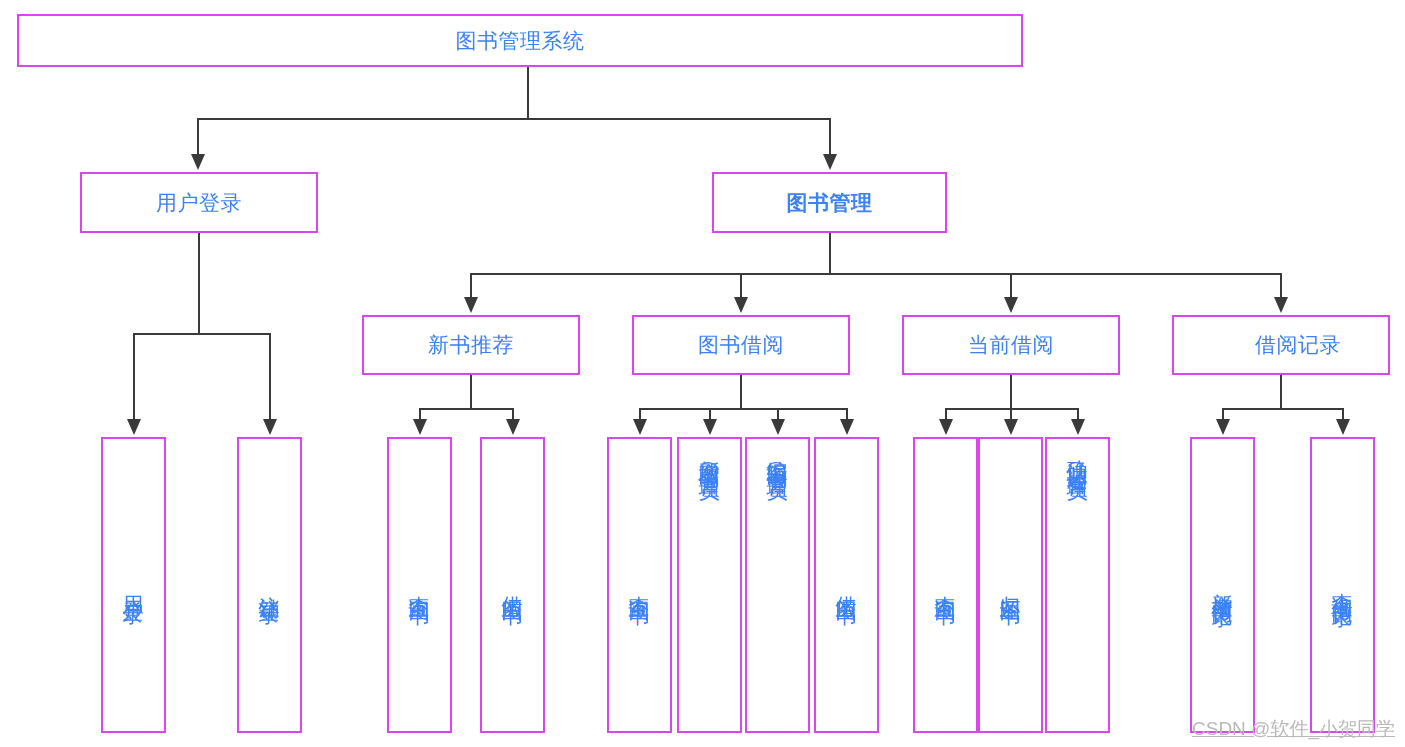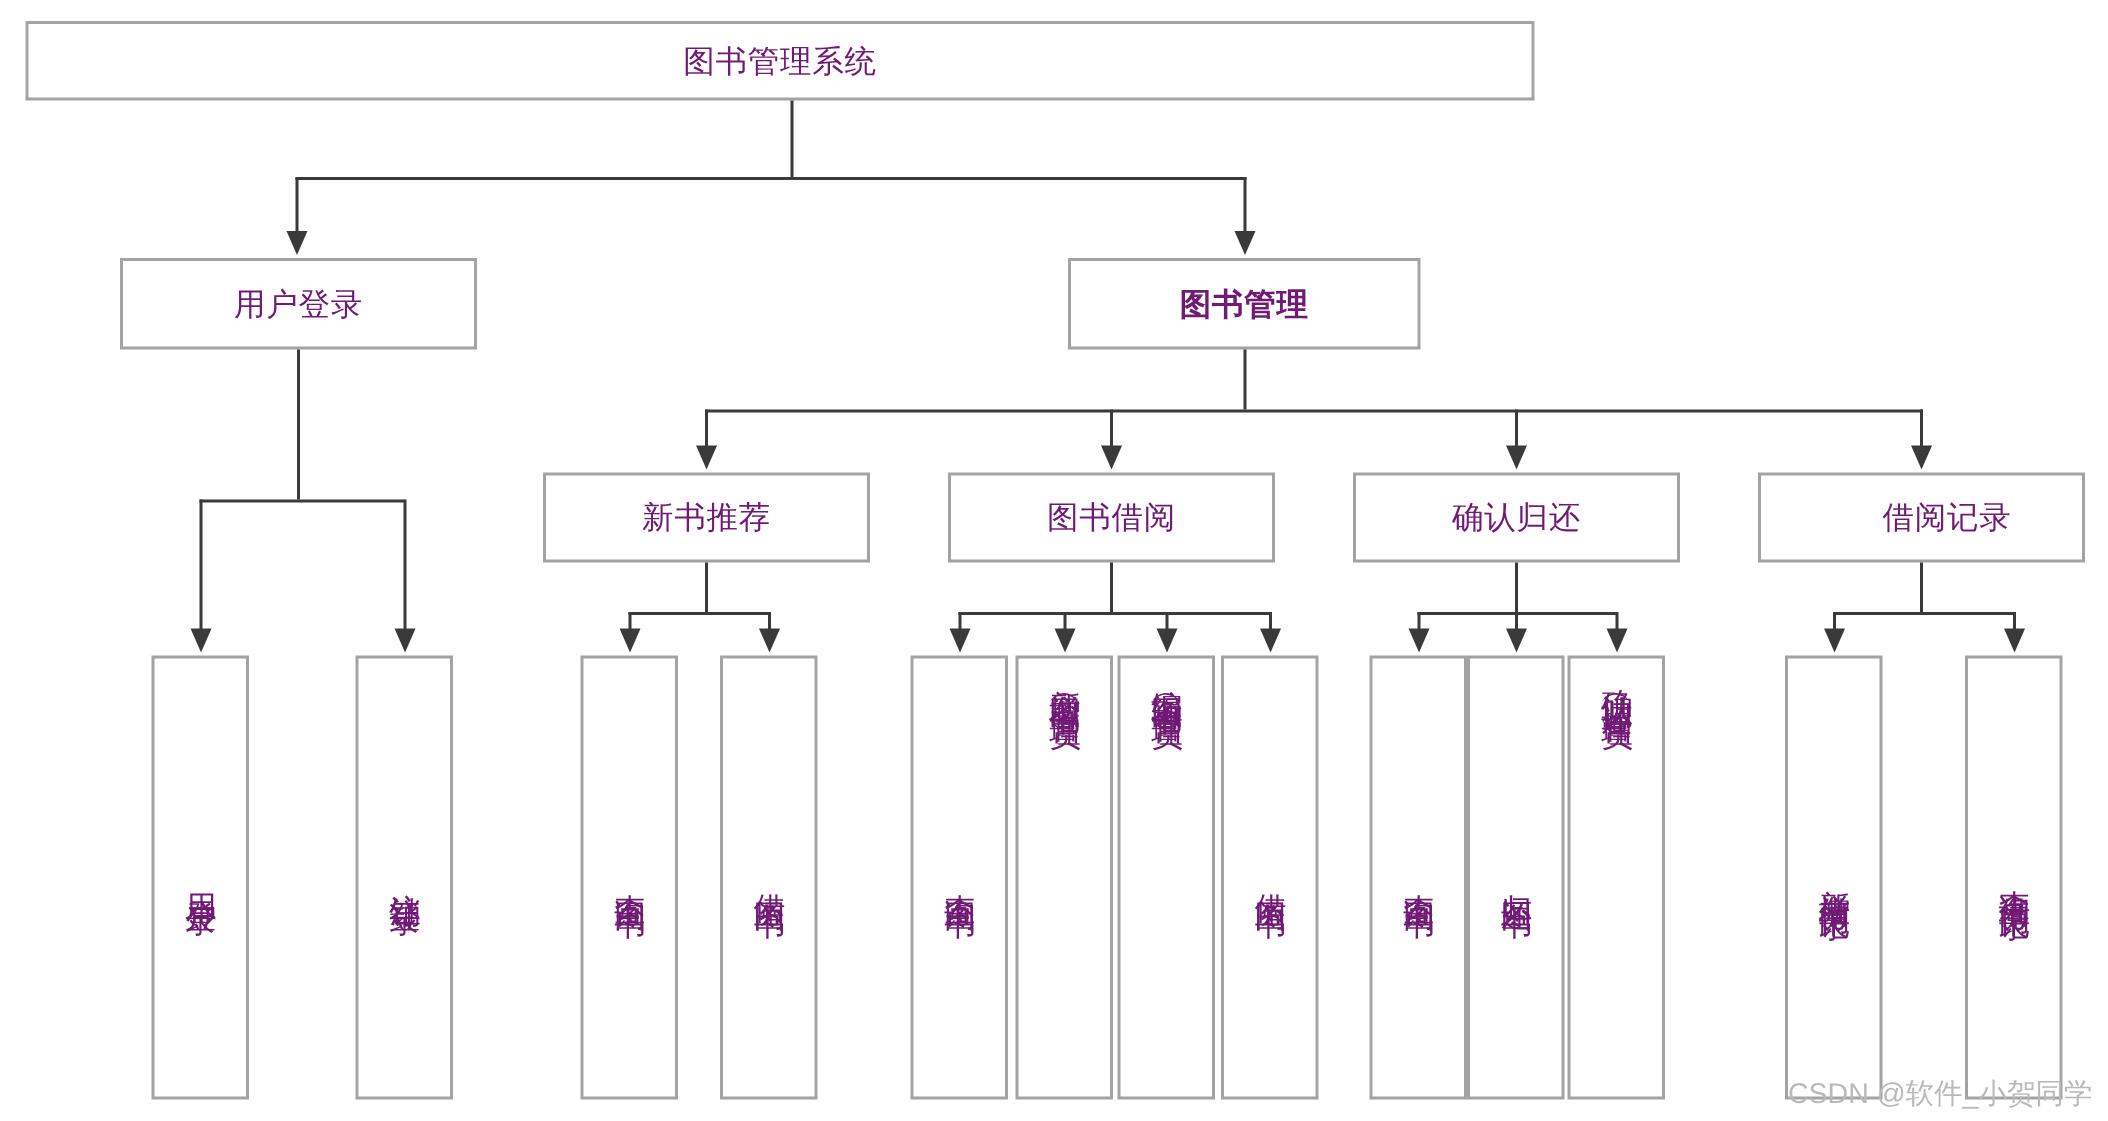--- a/index.html
+++ b/index.html
@@ -13,26 +13,26 @@
   #canvas {
     position: relative;
     width: 1405px;
     height: 747px;
     background: #ffffff;
     overflow: hidden;
   }
   .node {
     position: absolute;
     box-sizing: border-box;
-    border: 2px solid #a3a3a3;
+    border: 2px solid #d946ef;
     background: #ffffff;
     display: flex;
     align-items: center;
     justify-content: center;
-    color: #701a75;
+    color: #3b82f6;
   }
   .node.horiz {
     font-size: 21px;
     letter-spacing: 0.5px;
   }
   .node.vert {
     writing-mode: vertical-rl;
     text-orientation: upright;
     font-size: 21px;
     letter-spacing: 3px;
@@ -106,21 +106,21 @@
   <div class="arrow" style="left:464px; top:297px;"></div>
   <div class="edge-v" style="left:740px; top:273px; height:26px;"></div>
   <div class="arrow" style="left:734px; top:297px;"></div>
   <div class="edge-v" style="left:1010px; top:273px; height:26px;"></div>
   <div class="arrow" style="left:1004px; top:297px;"></div>
   <div class="edge-v" style="left:1280px; top:273px; height:26px;"></div>
   <div class="arrow" style="left:1274px; top:297px;"></div>
 
   <div class="node horiz" style="left:632px; top:315px; width:218px; height:60px;">图书借阅</div>
   <div class="node horiz" style="left:362px; top:315px; width:218px; height:60px;">新书推荐</div>
-  <div class="node horiz" style="left:902px; top:315px; width:218px; height:60px;">确认归还</div>
+  <div class="node horiz" style="left:902px; top:315px; width:218px; height:60px;">当前借阅</div>
   <div class="node horiz" style="left:1172px; top:315px; width:218px; height:60px;padding-left:34px;">借阅记录</div>
 
   <div class="edge-v" style="left:470px; top:375px; height:33px;"></div>
   <div class="edge-h" style="left:419px; top:408px; width:95px;"></div>
   <div class="edge-v" style="left:419px; top:408px; height:13px;"></div>
   <div class="arrow" style="left:413px; top:419px;"></div>
   <div class="edge-v" style="left:512px; top:408px; height:13px;"></div>
   <div class="arrow" style="left:506px; top:419px;"></div>
 
   <div class="edge-v" style="left:740px; top:375px; height:33px;"></div>
@@ -161,15 +161,15 @@
   <div class="node vert" style="left:745px; top:437px; width:65px; height:296px;">编辑图书（管理员）</div>
   <div class="node vert mid" style="left:814px; top:437px; width:65px; height:296px;">借阅图书</div>
 
   <div class="node vert mid" style="left:913px; top:437px; width:65px; height:296px;">查询图书</div>
   <div class="node vert mid" style="left:978px; top:437px; width:65px; height:296px;">归还图书</div>
   <div class="node vert" style="left:1045px; top:437px; width:65px; height:296px;">确认归还（管理员）</div>
 
   <div class="node vert mid" style="left:1190px; top:437px; width:65px; height:296px;">新增借阅记录</div>
   <div class="node vert mid" style="left:1310px; top:437px; width:65px; height:296px;">查询借阅记录</div>
 
-  <div class="watermark" style="left:1192px; top:716px;">CSDN @软件_小贺同学</div>
+  <div class="watermark" style="left:1192px; top:716px;text-decoration:underline;">CSDN @软件_小贺同学</div>
 
 </div>
 
 </body></html>

